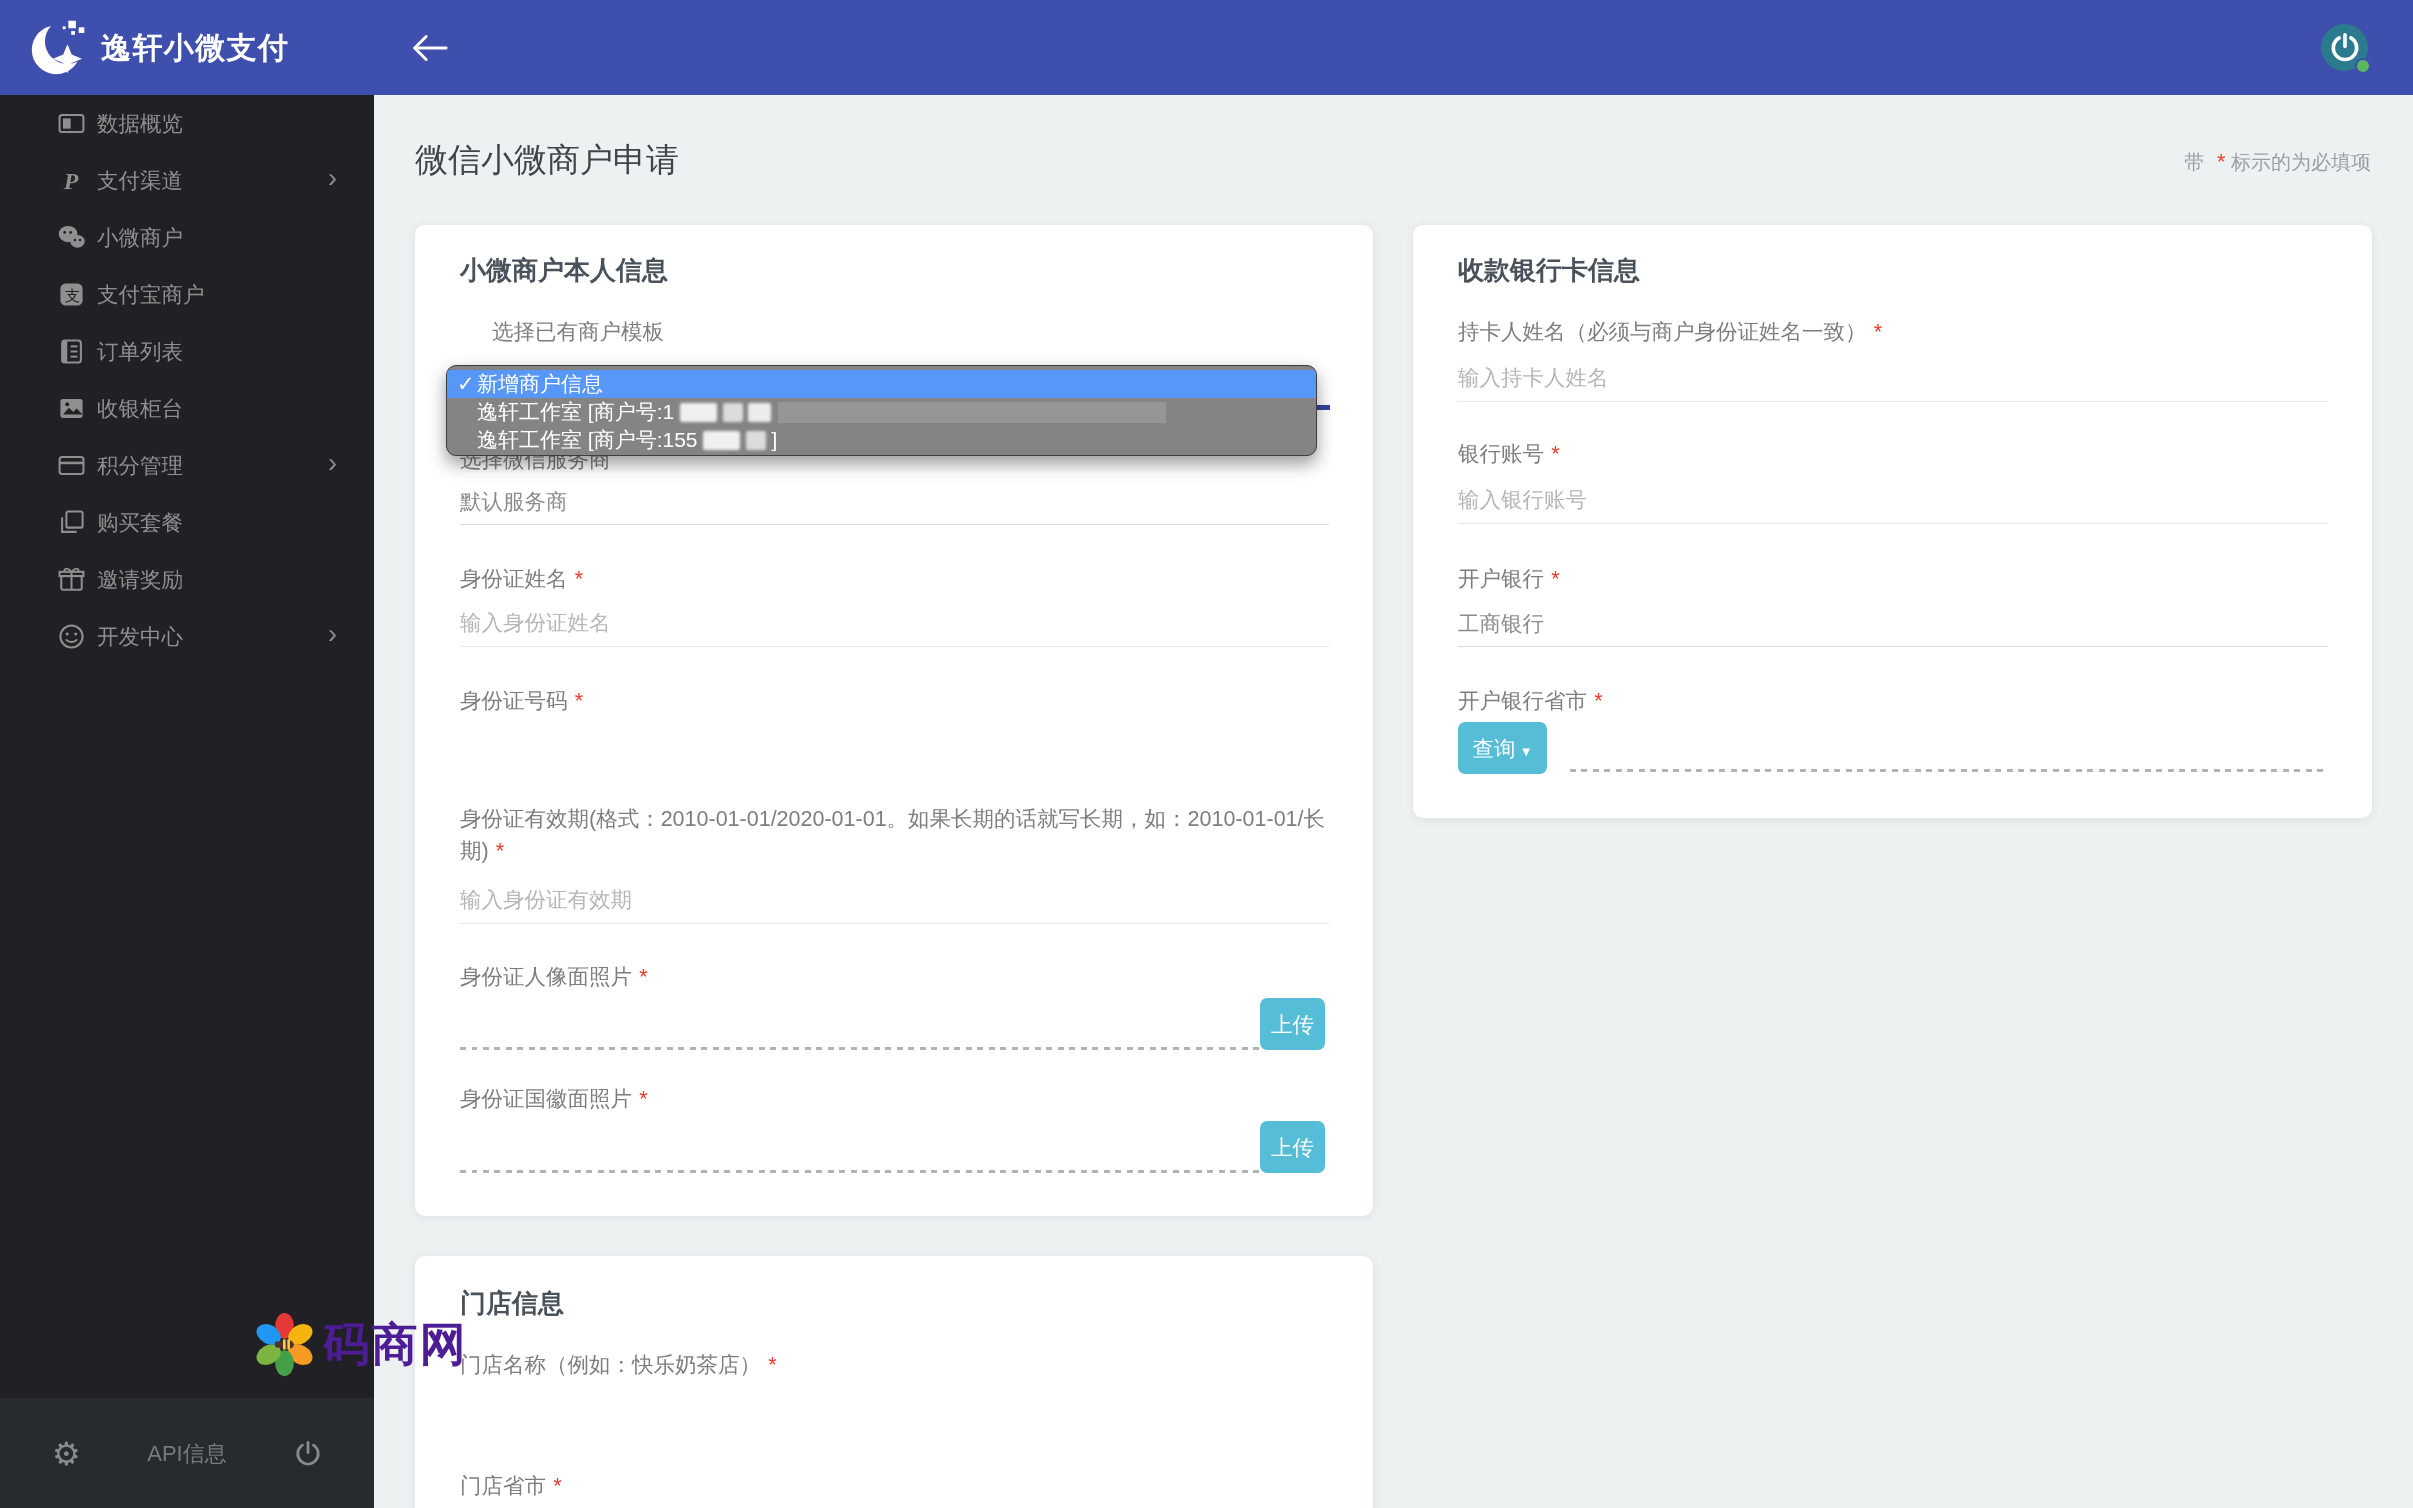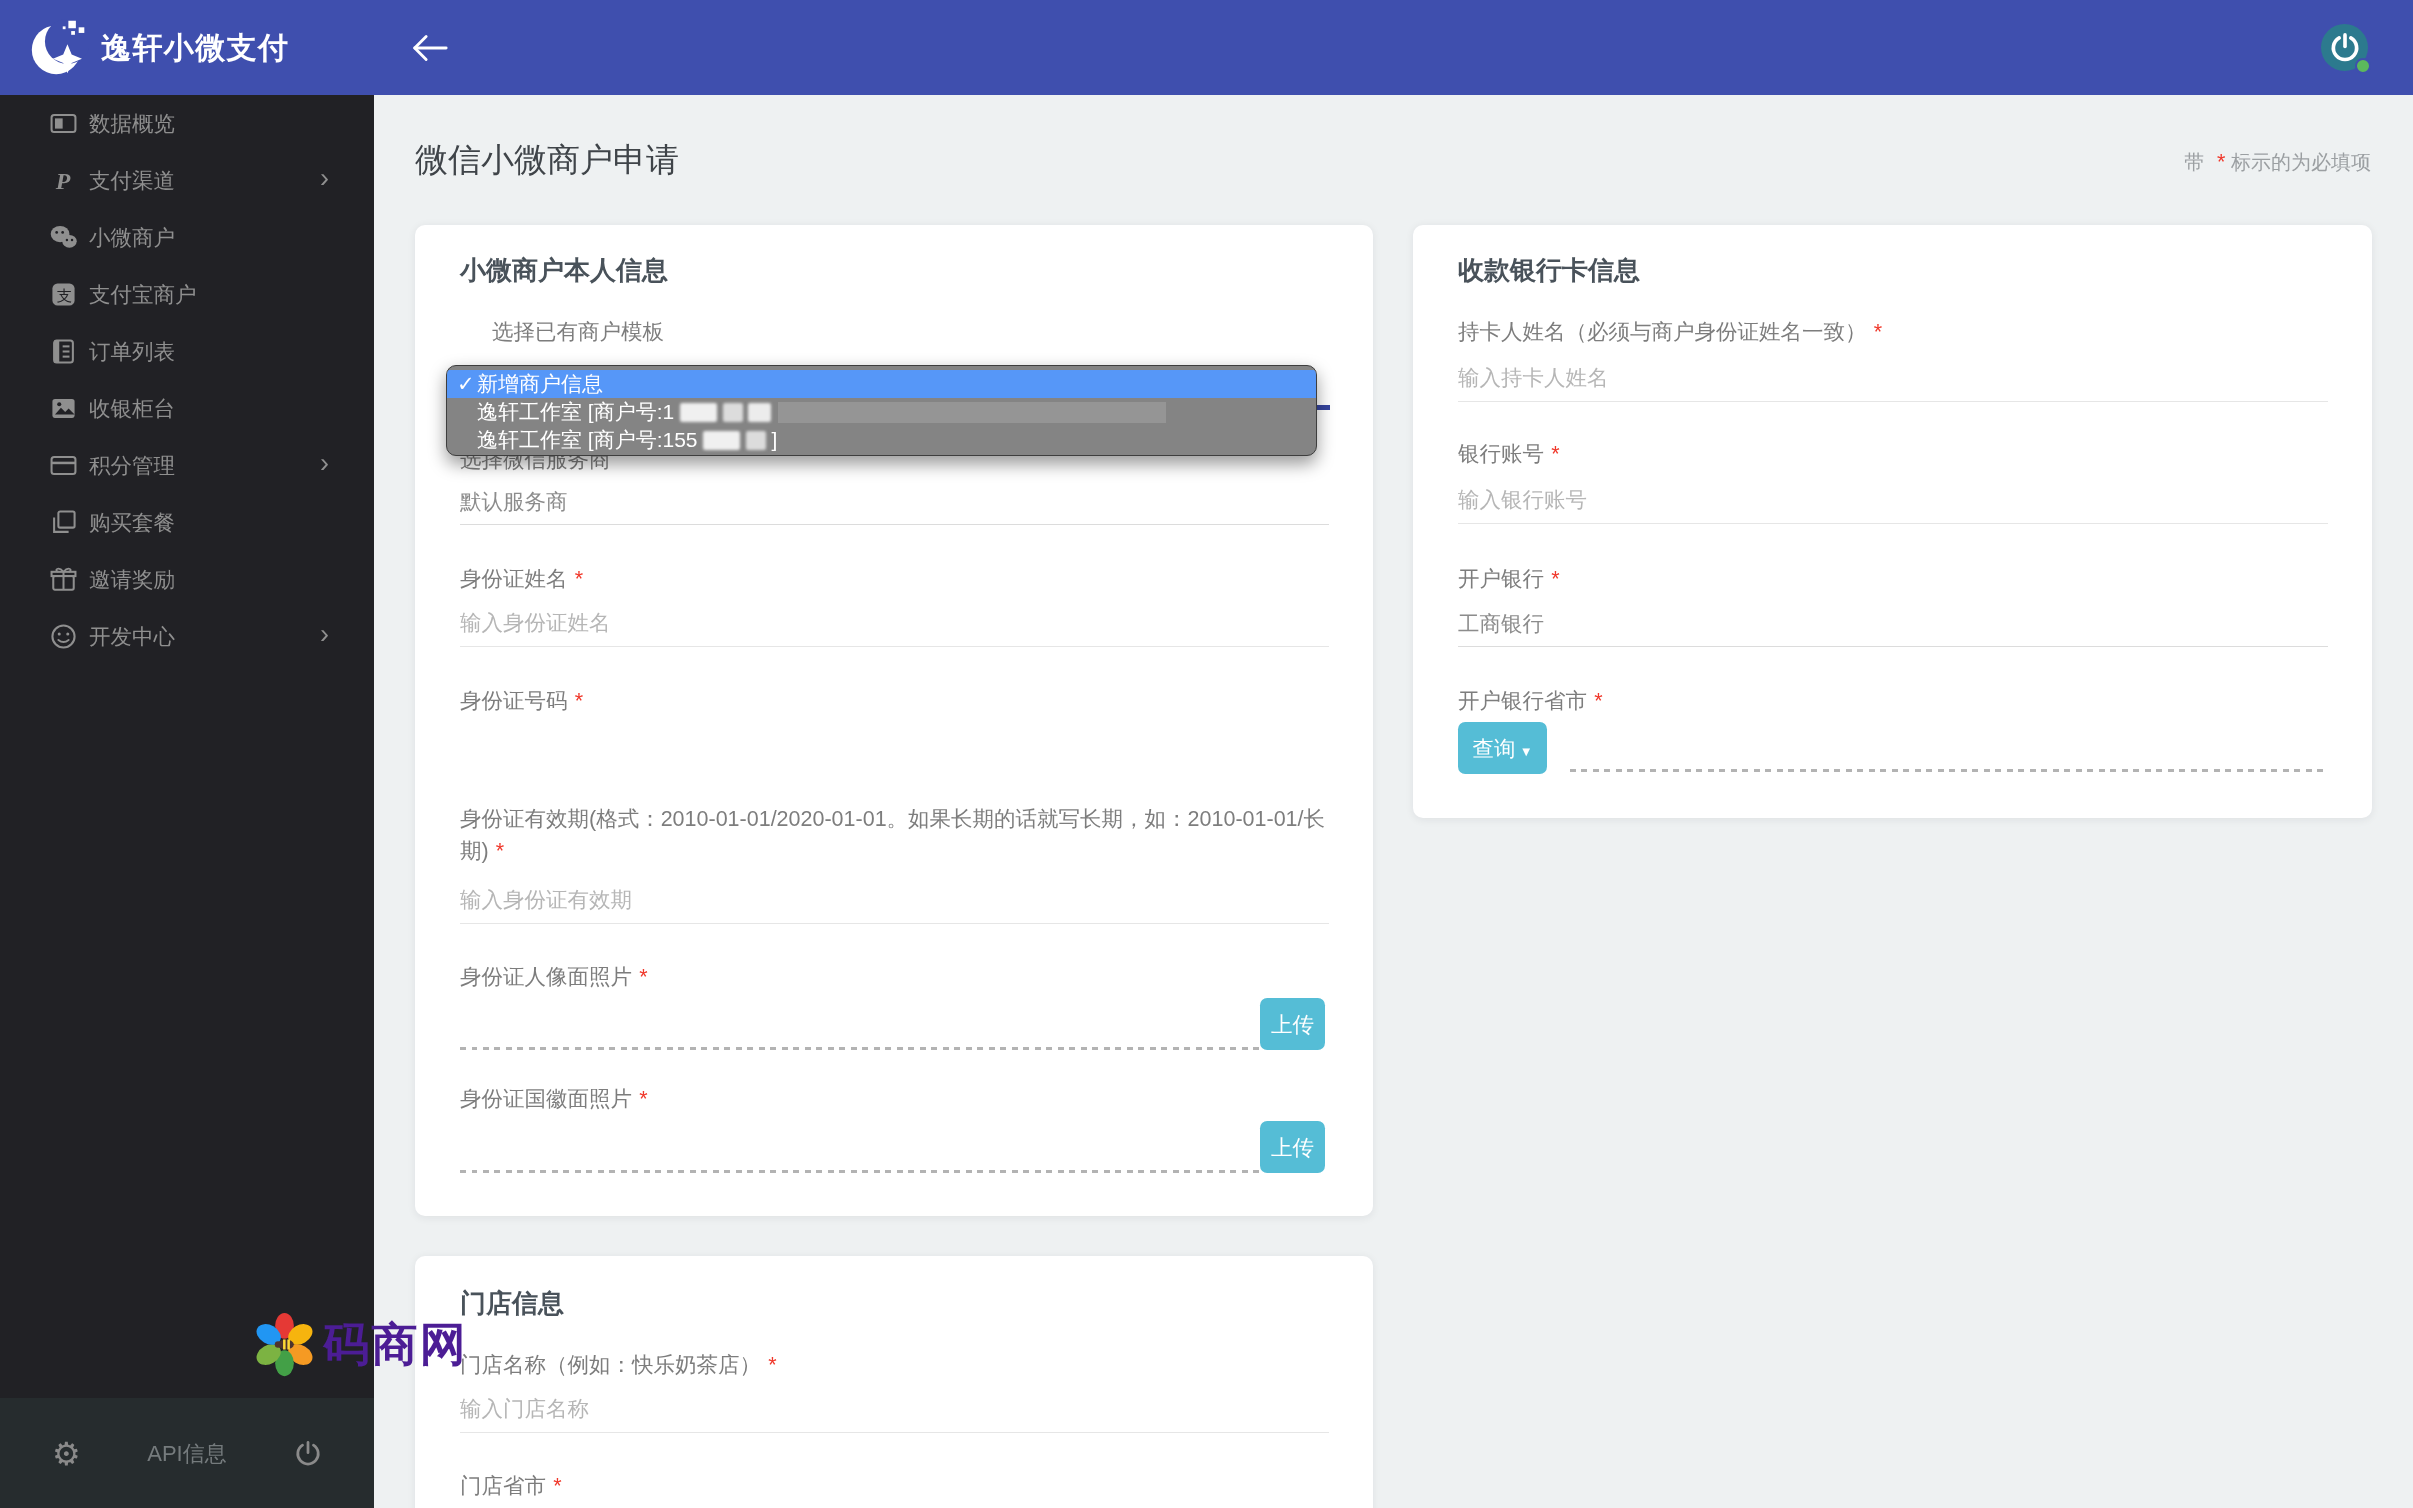--- a/index.html
+++ b/index.html
@@ -14,21 +14,21 @@
     color:#fff; font-size:30px; font-weight:700; letter-spacing:1.4px; }
   .back-btn { position:absolute; left:409px; top:32px; width:40px; height:32px; cursor:pointer; }
   .avatar { position:absolute; right:45px; top:24px; width:47px; height:47px;
     border-radius:50%; background:#2c7a8e; cursor:pointer; }
   .avatar svg { position:absolute; left:8px; top:8px; }
   .status-dot { position:absolute; right:-2.9px; bottom:-2.9px; width:16px; height:16px;
     border-radius:50%; background:#5cb85c; border:2.9px solid #3f4fae; }
 
   
   .sidebar { position:absolute; left:0; top:95px; width:374px; height:1414px;
-    background:#212125; z-index:40; }
+    background:#212125; z-index:40;padding-left:8px; }
   .side-item { position:relative; height:57px; display:flex; align-items:center;
     cursor:pointer; }
   .side-item .s-icon { position:absolute; left:49px; width:29px; height:29px; }
   .side-item .s-label { position:absolute; left:89px; font-size:21.5px; color:#8f8f8f; }
   .side-item .s-chevron { position:absolute; left:320px; font-size:27px; color:#8f8f8f;
     line-height:1; top:13px; }
   .side-footer { position:absolute; left:0; bottom:0; width:374px; height:111px;
     background:#262c2e; display:flex; align-items:center; }
   .gear { position:absolute; left:52px; font-size:32px; color:#8a8a8a; line-height:1; cursor:pointer; }
   .api-label { position:absolute; left:0; width:374px; text-align:center;
@@ -272,21 +272,20 @@
   <div class="dashed" style="top:945px; left:45px; width:801px;"></div>
   <button class="upload-btn" style="top:896px; left:845px;">上传</button>
 </div>
 
 <div class="card card-store">
   <div class="sec-title" style="top:30px;">门店信息</div>
 
   <div class="f-label" style="top:93px;">
     <span>门店名称（例如：快乐奶茶店）</span><span class="star">*</span>
   </div>
-  <input class="f-input" style="top: 131px;" placeholder="输入门店名称">
 
   <div class="f-label" style="top:214px;">
     <span>门店省市</span><span class="star">*</span>
   </div>
 </div>
 
 <div class="card card-bank">
   <div class="sec-title" style="top:28px;">收款银行卡信息</div>
 
   <div class="f-label" style="top:91px;">

